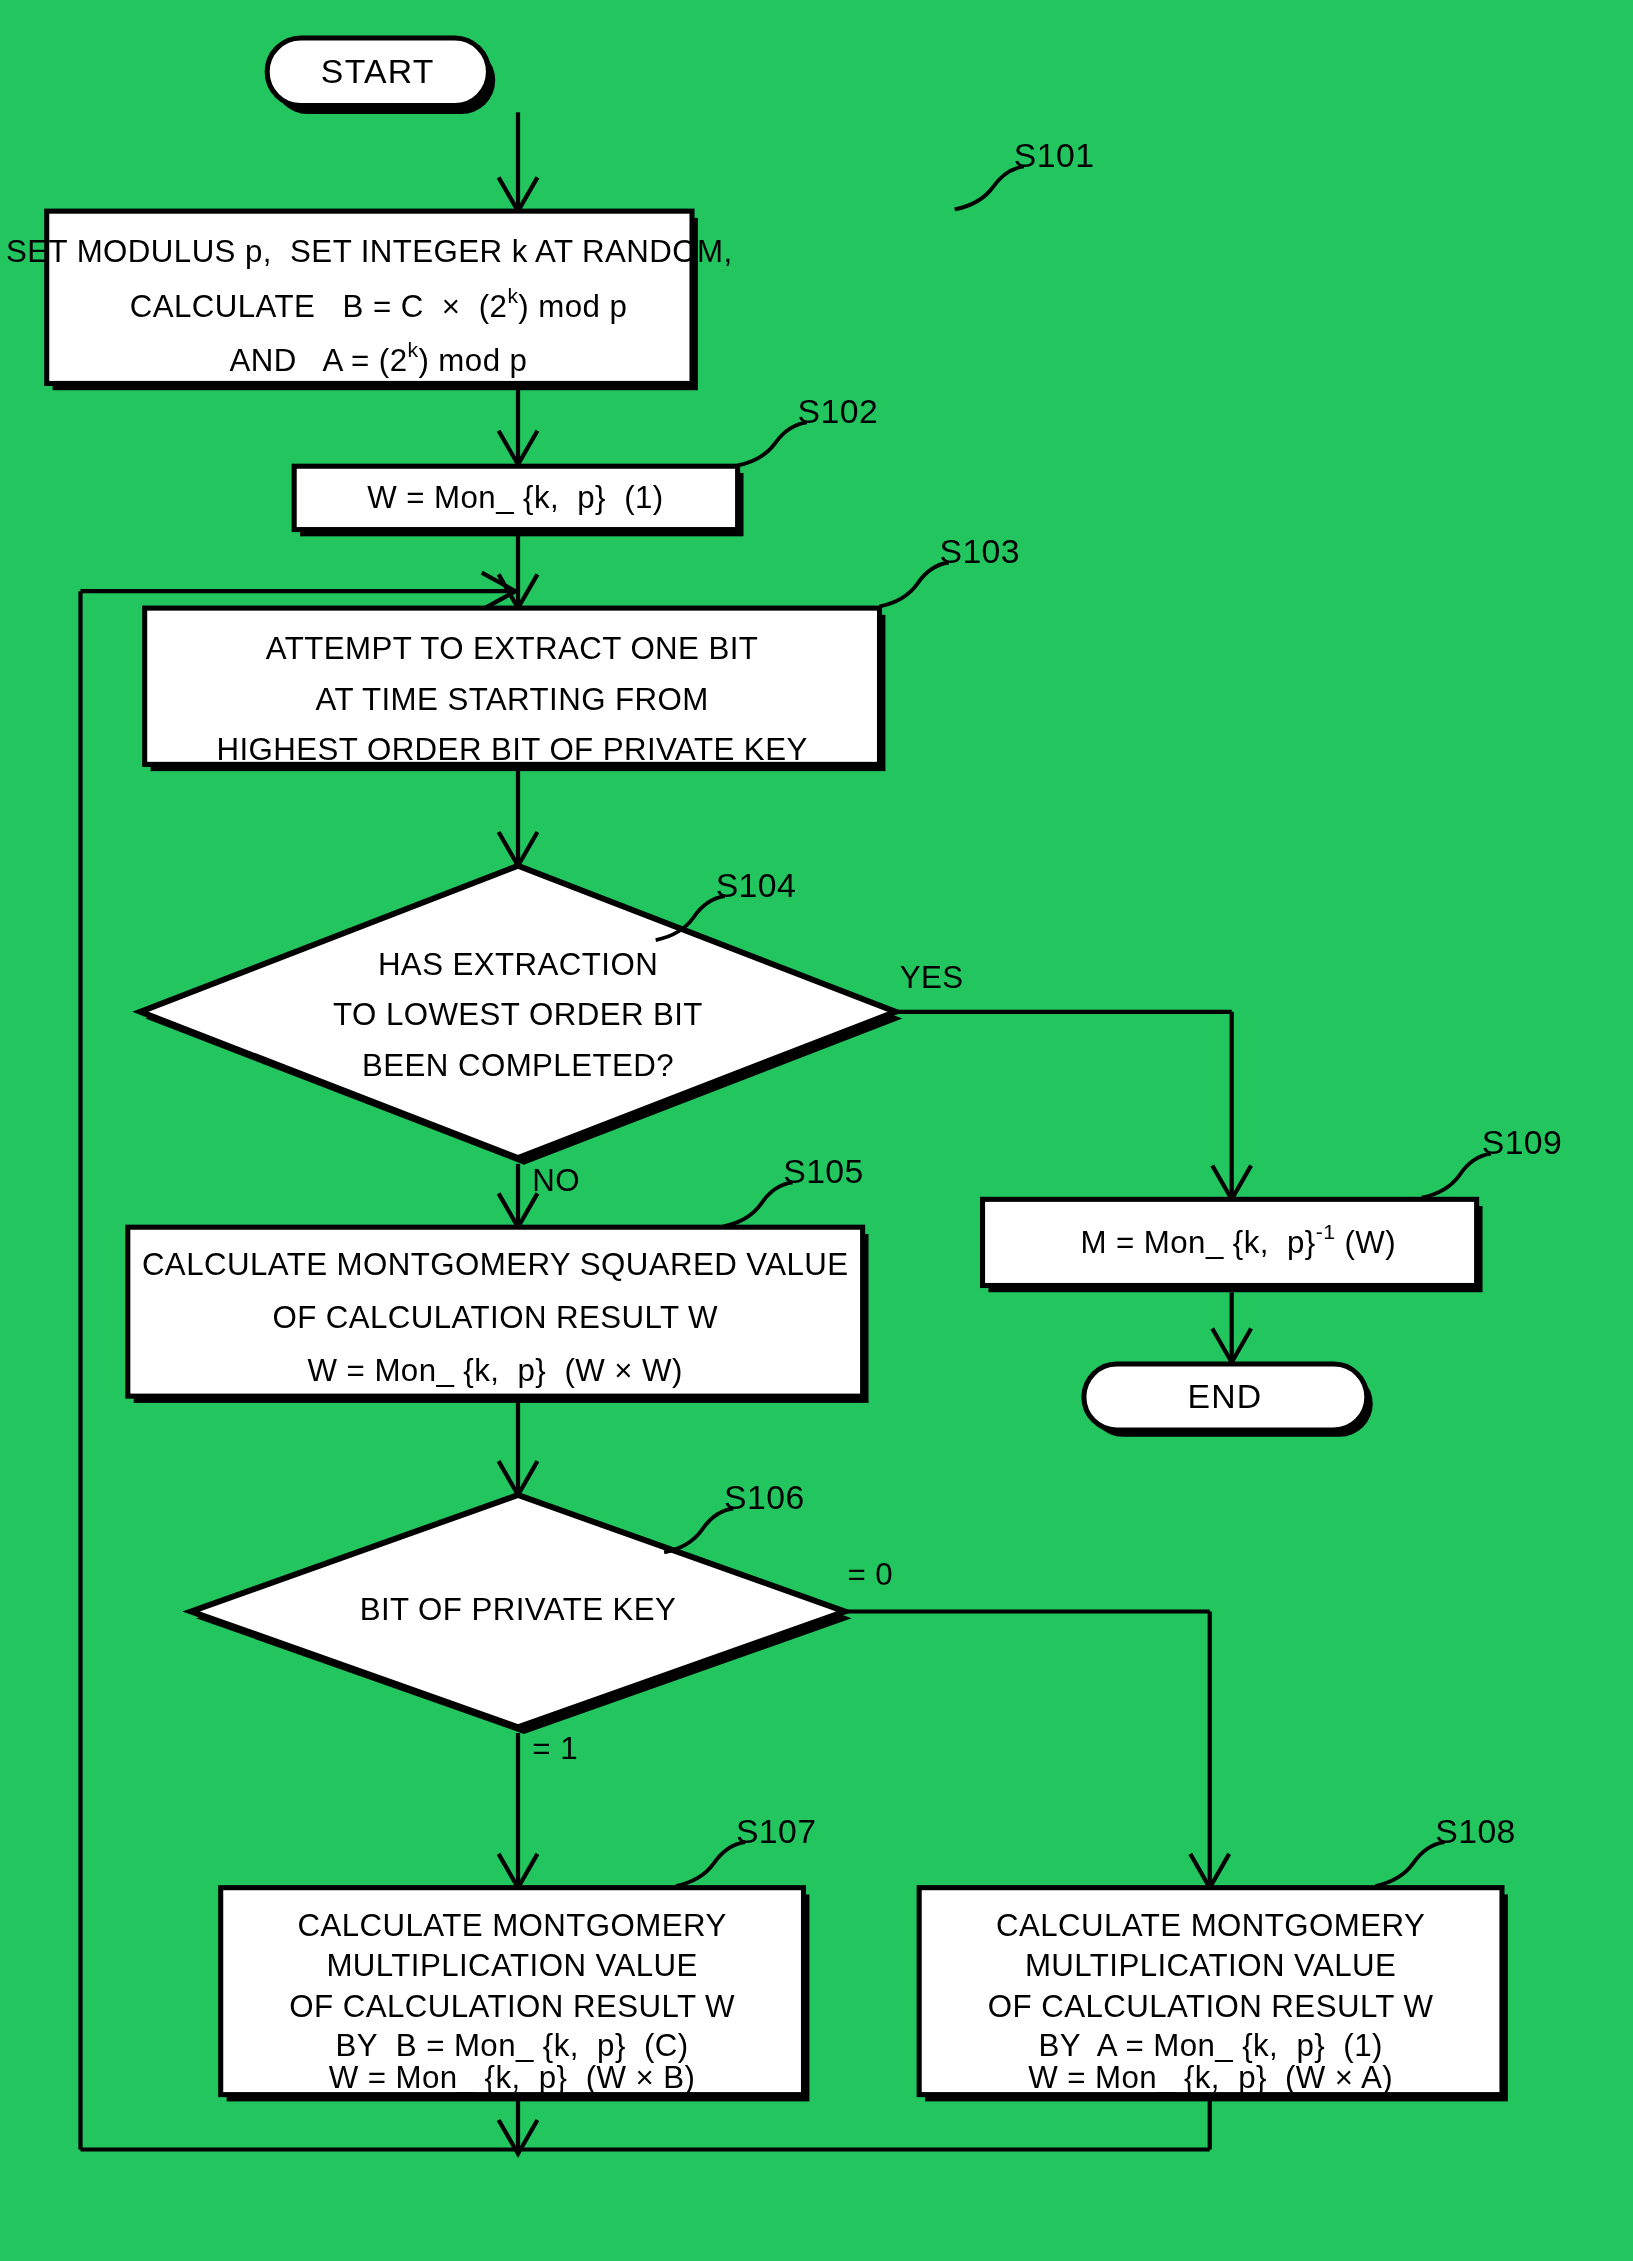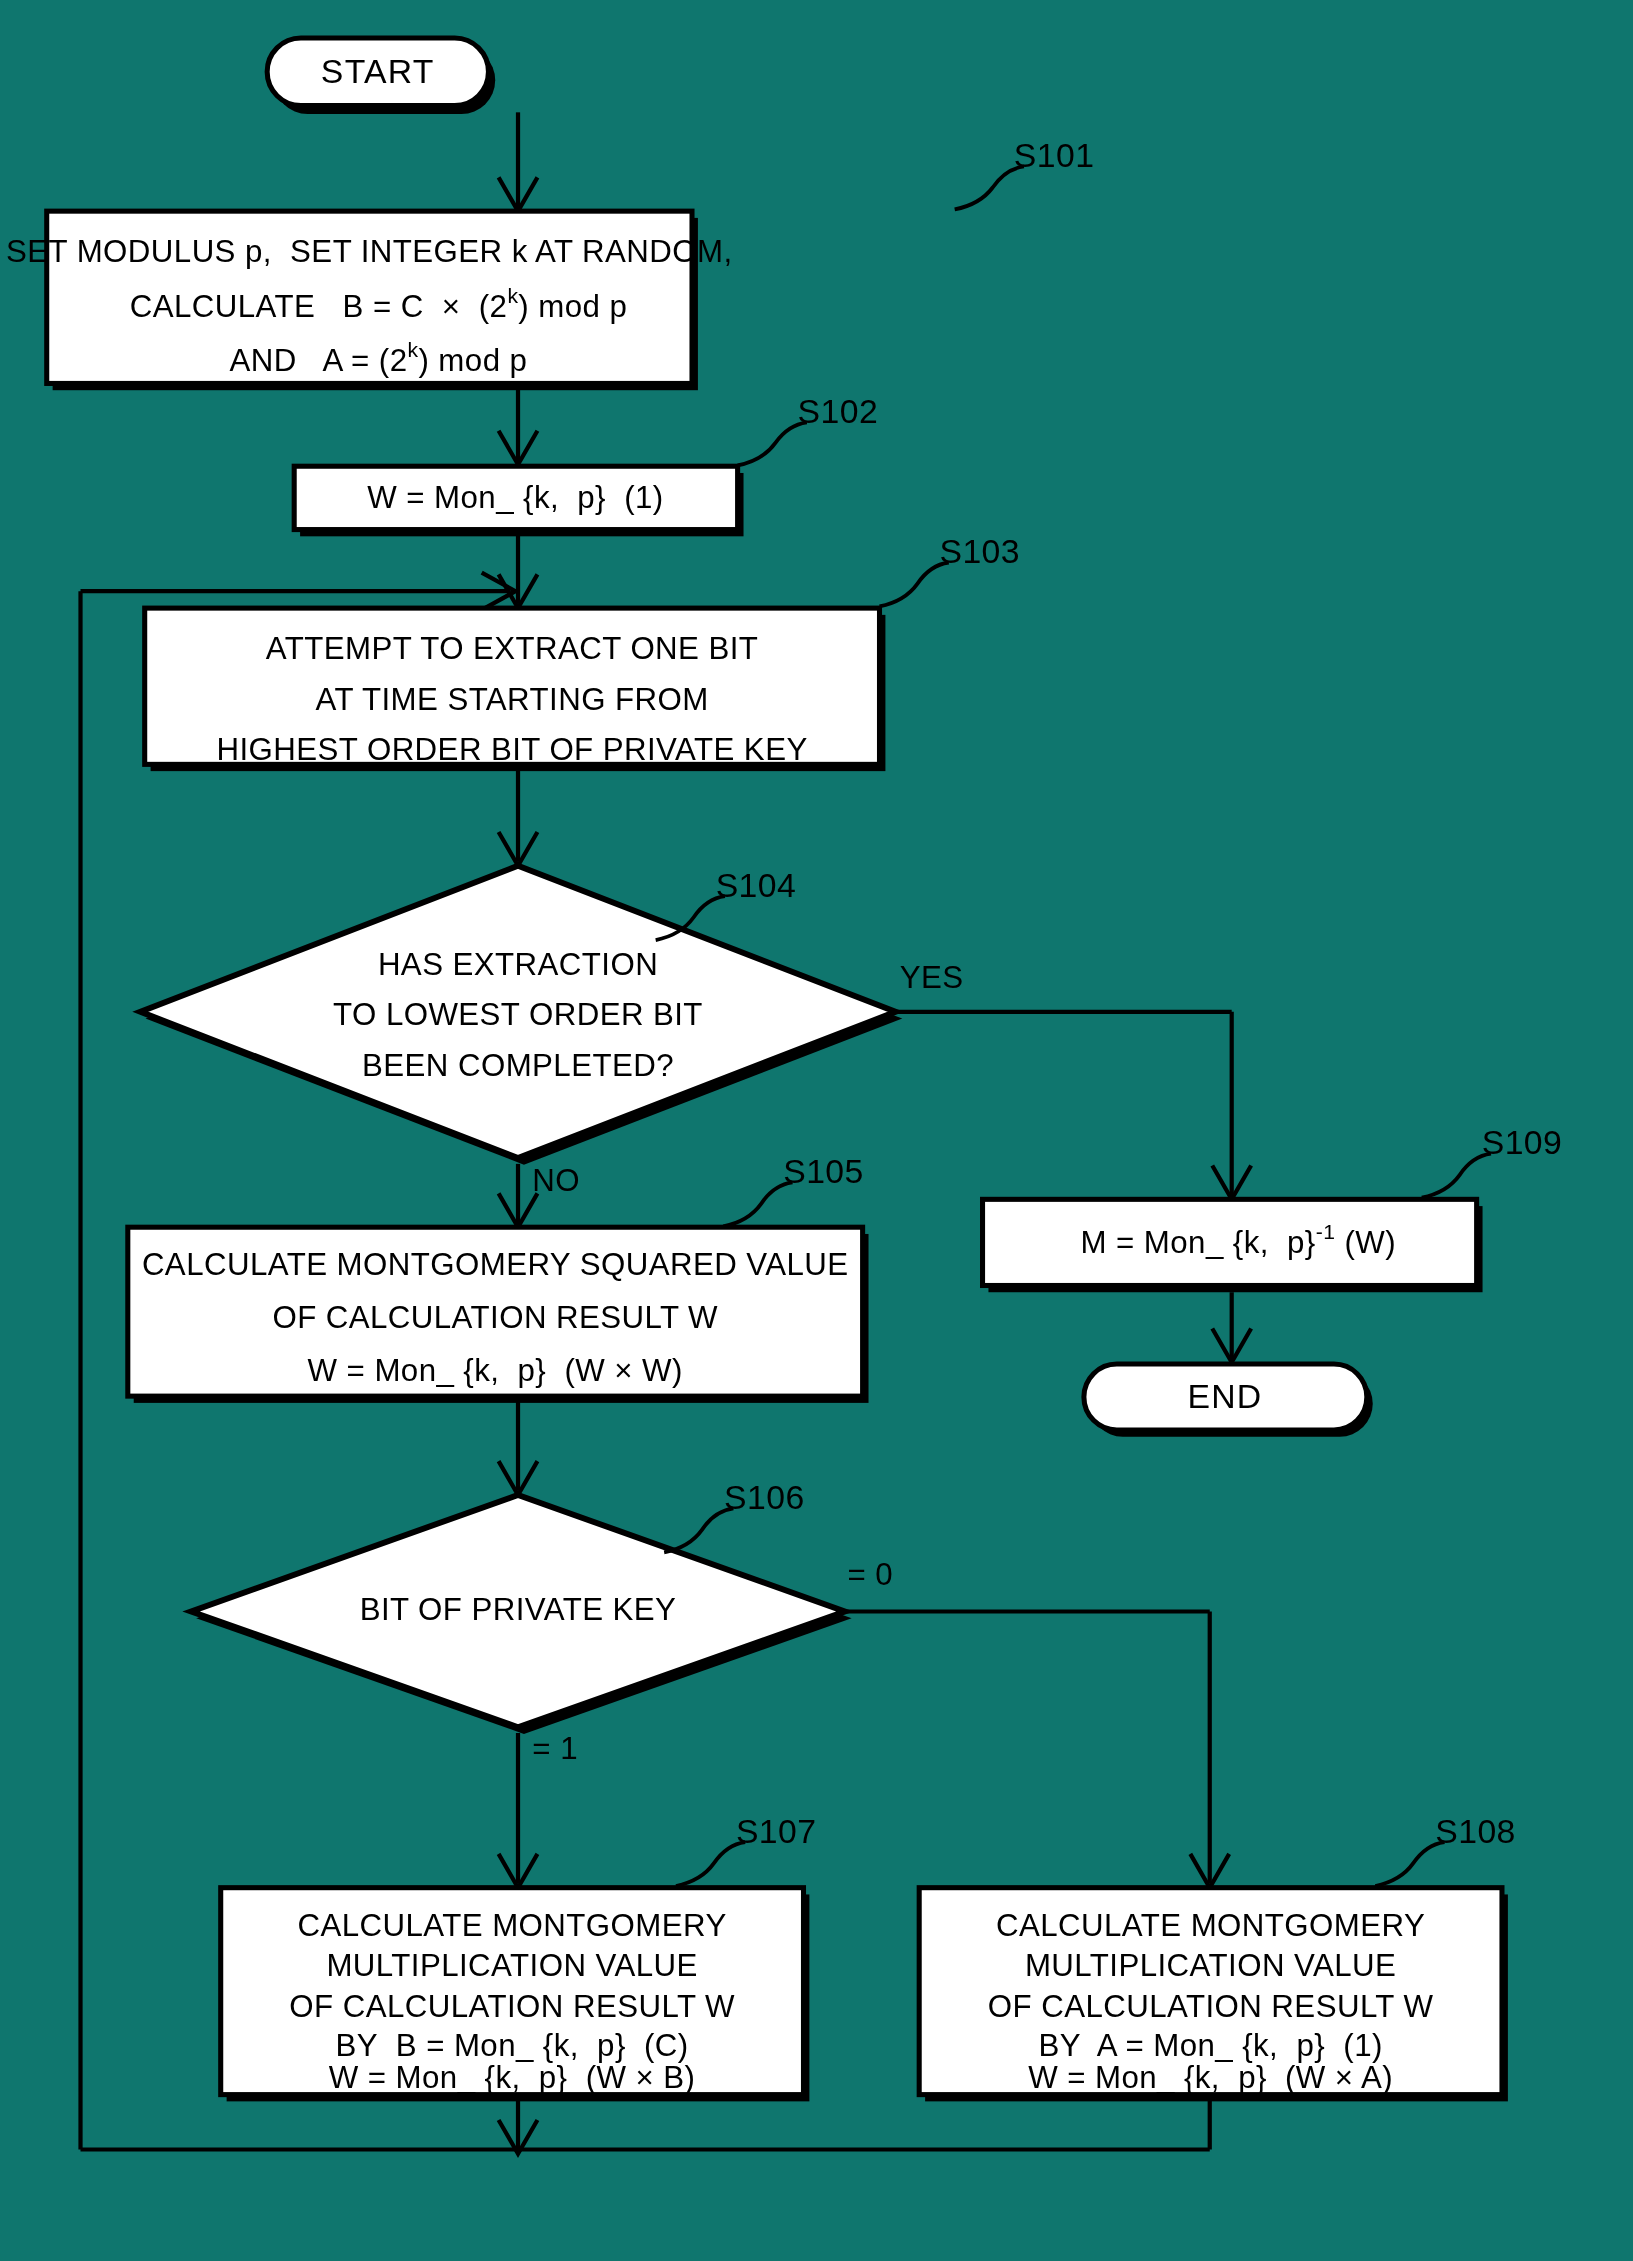--- a/index.html
+++ b/index.html
@@ -7,21 +7,21 @@
     padding: 0;
     background: #ffffff;
   }
   body {
     font-family: "Liberation Sans", sans-serif;
   }
   #flowchart-root {
     position: relative;
     width: 1634px;
     height: 2261px;
-    background: #0f766e;
+    background: #22c55e;
     overflow: hidden;
   }
   svg#flow-svg {
     position: absolute;
     top: 0;
     left: 0;
     width: 1634px;
     height: 2261px;
     display: block;
   }

